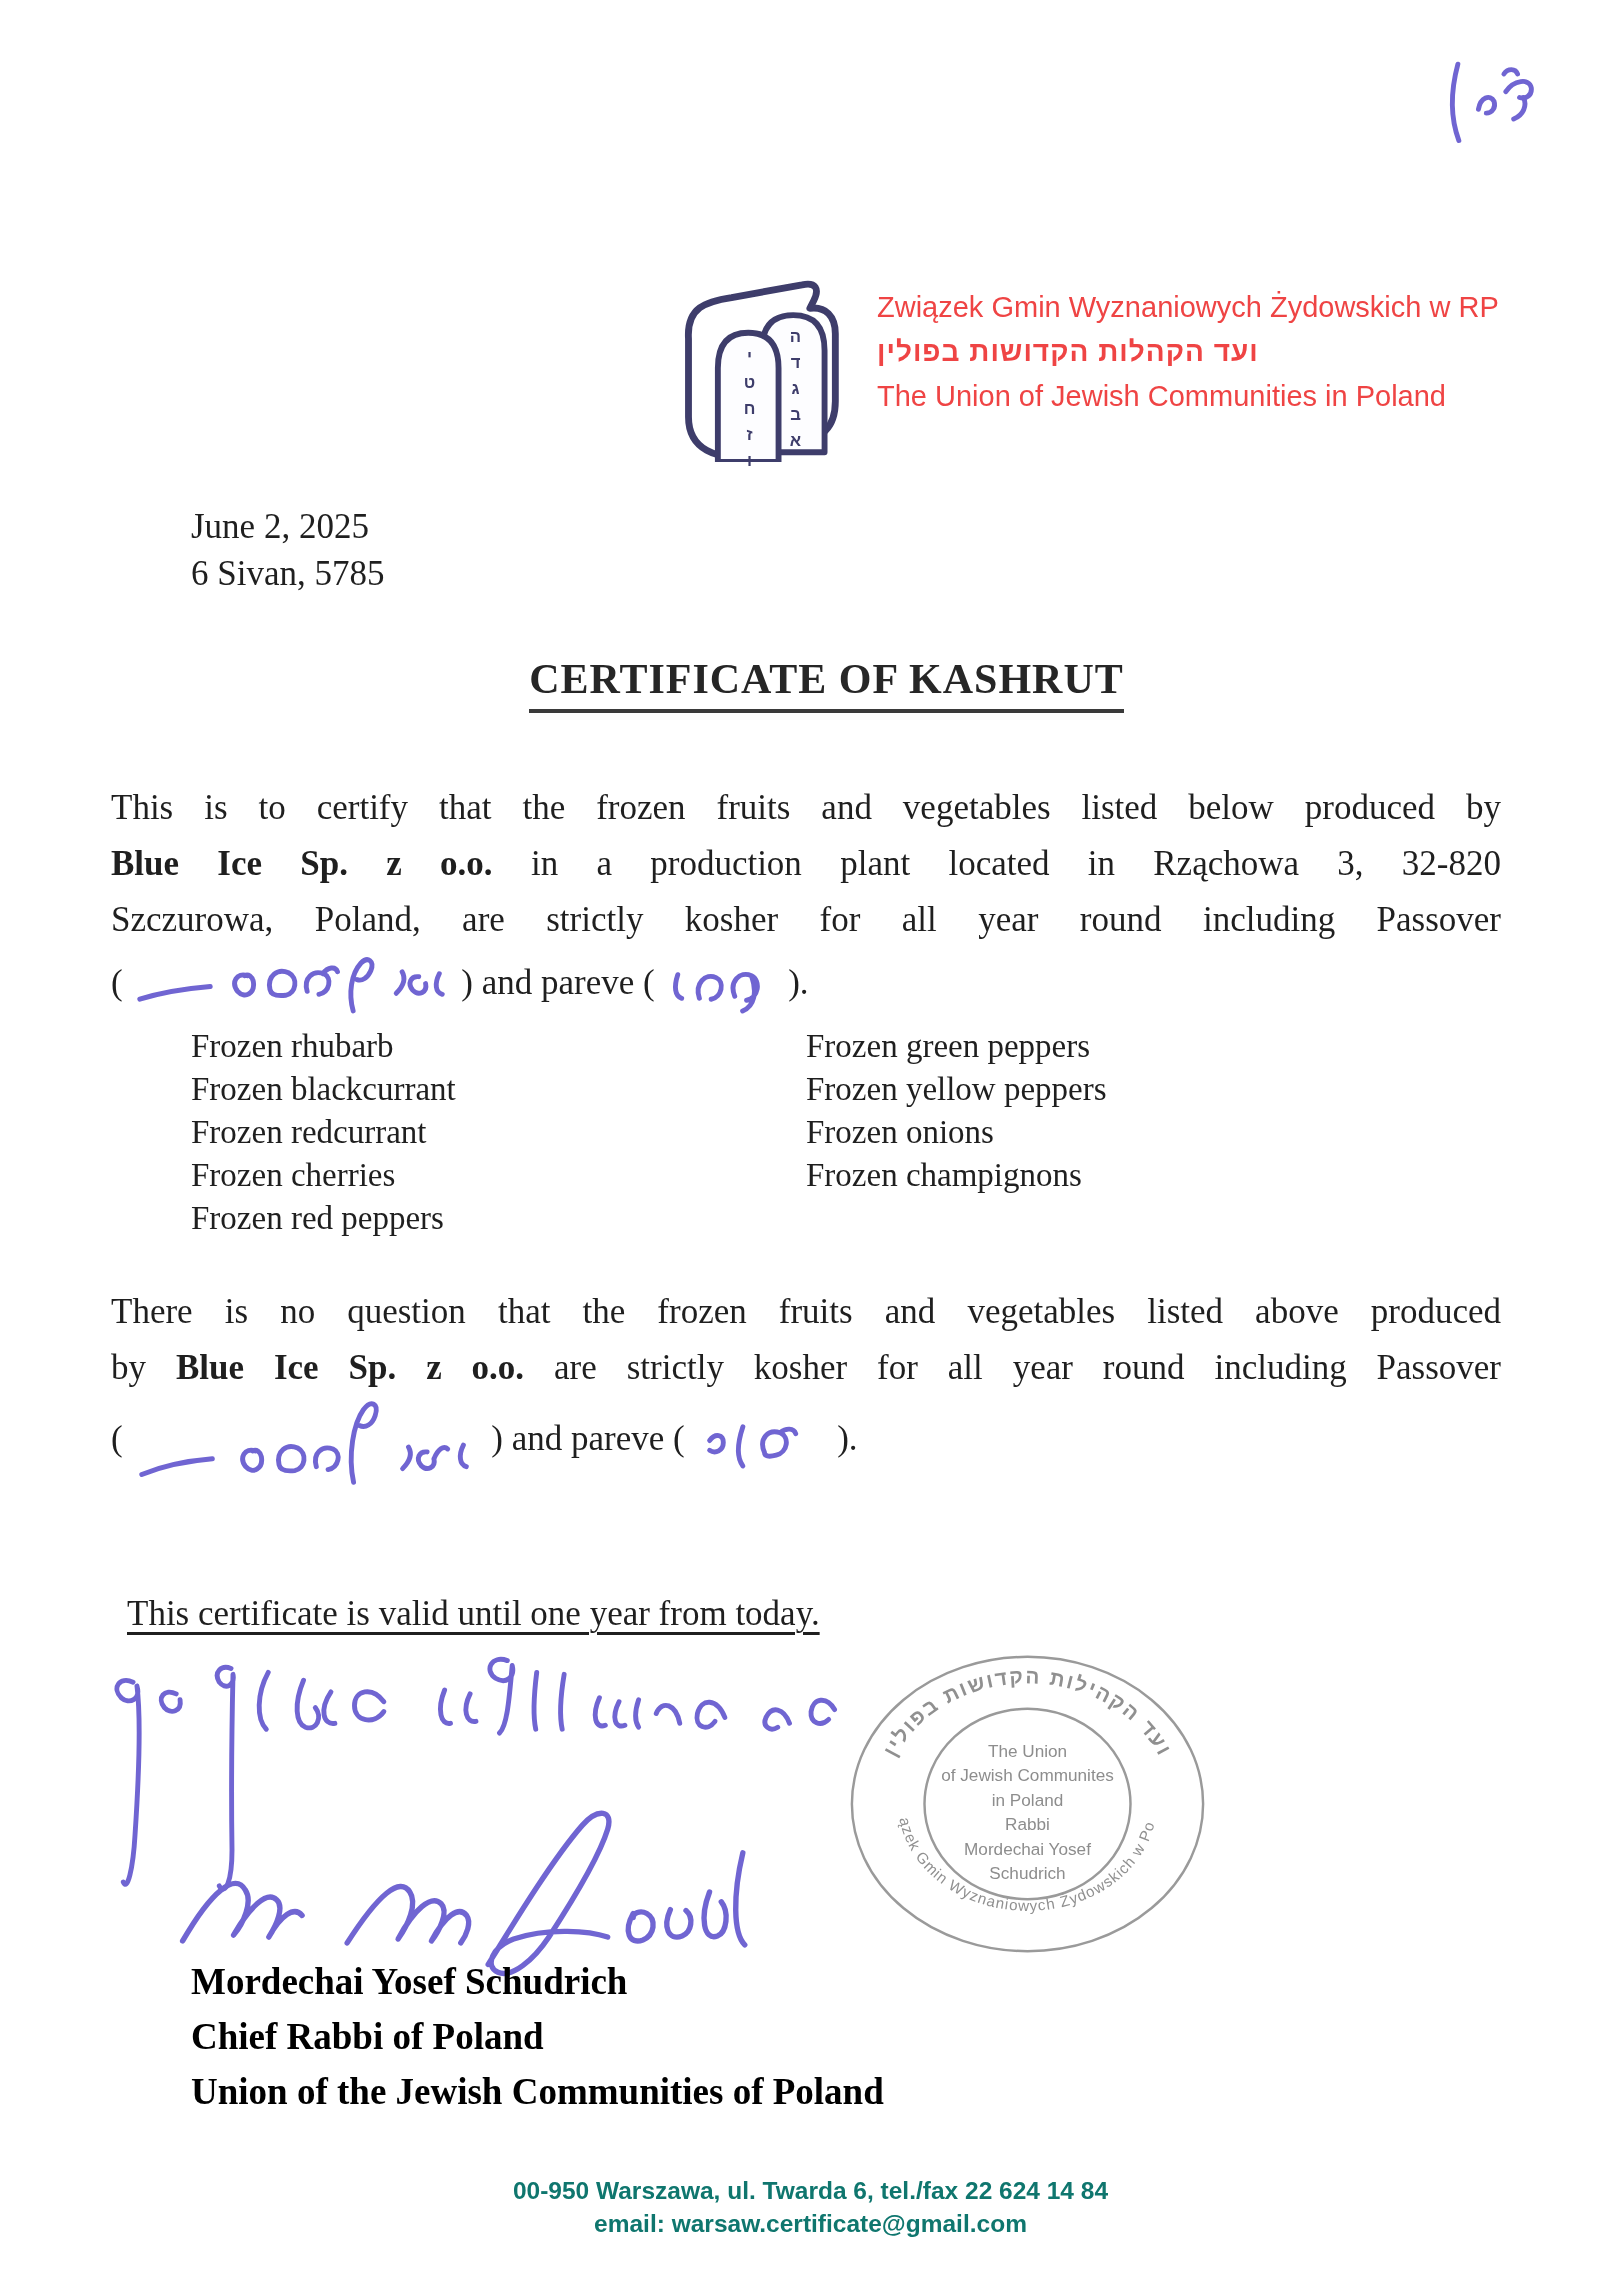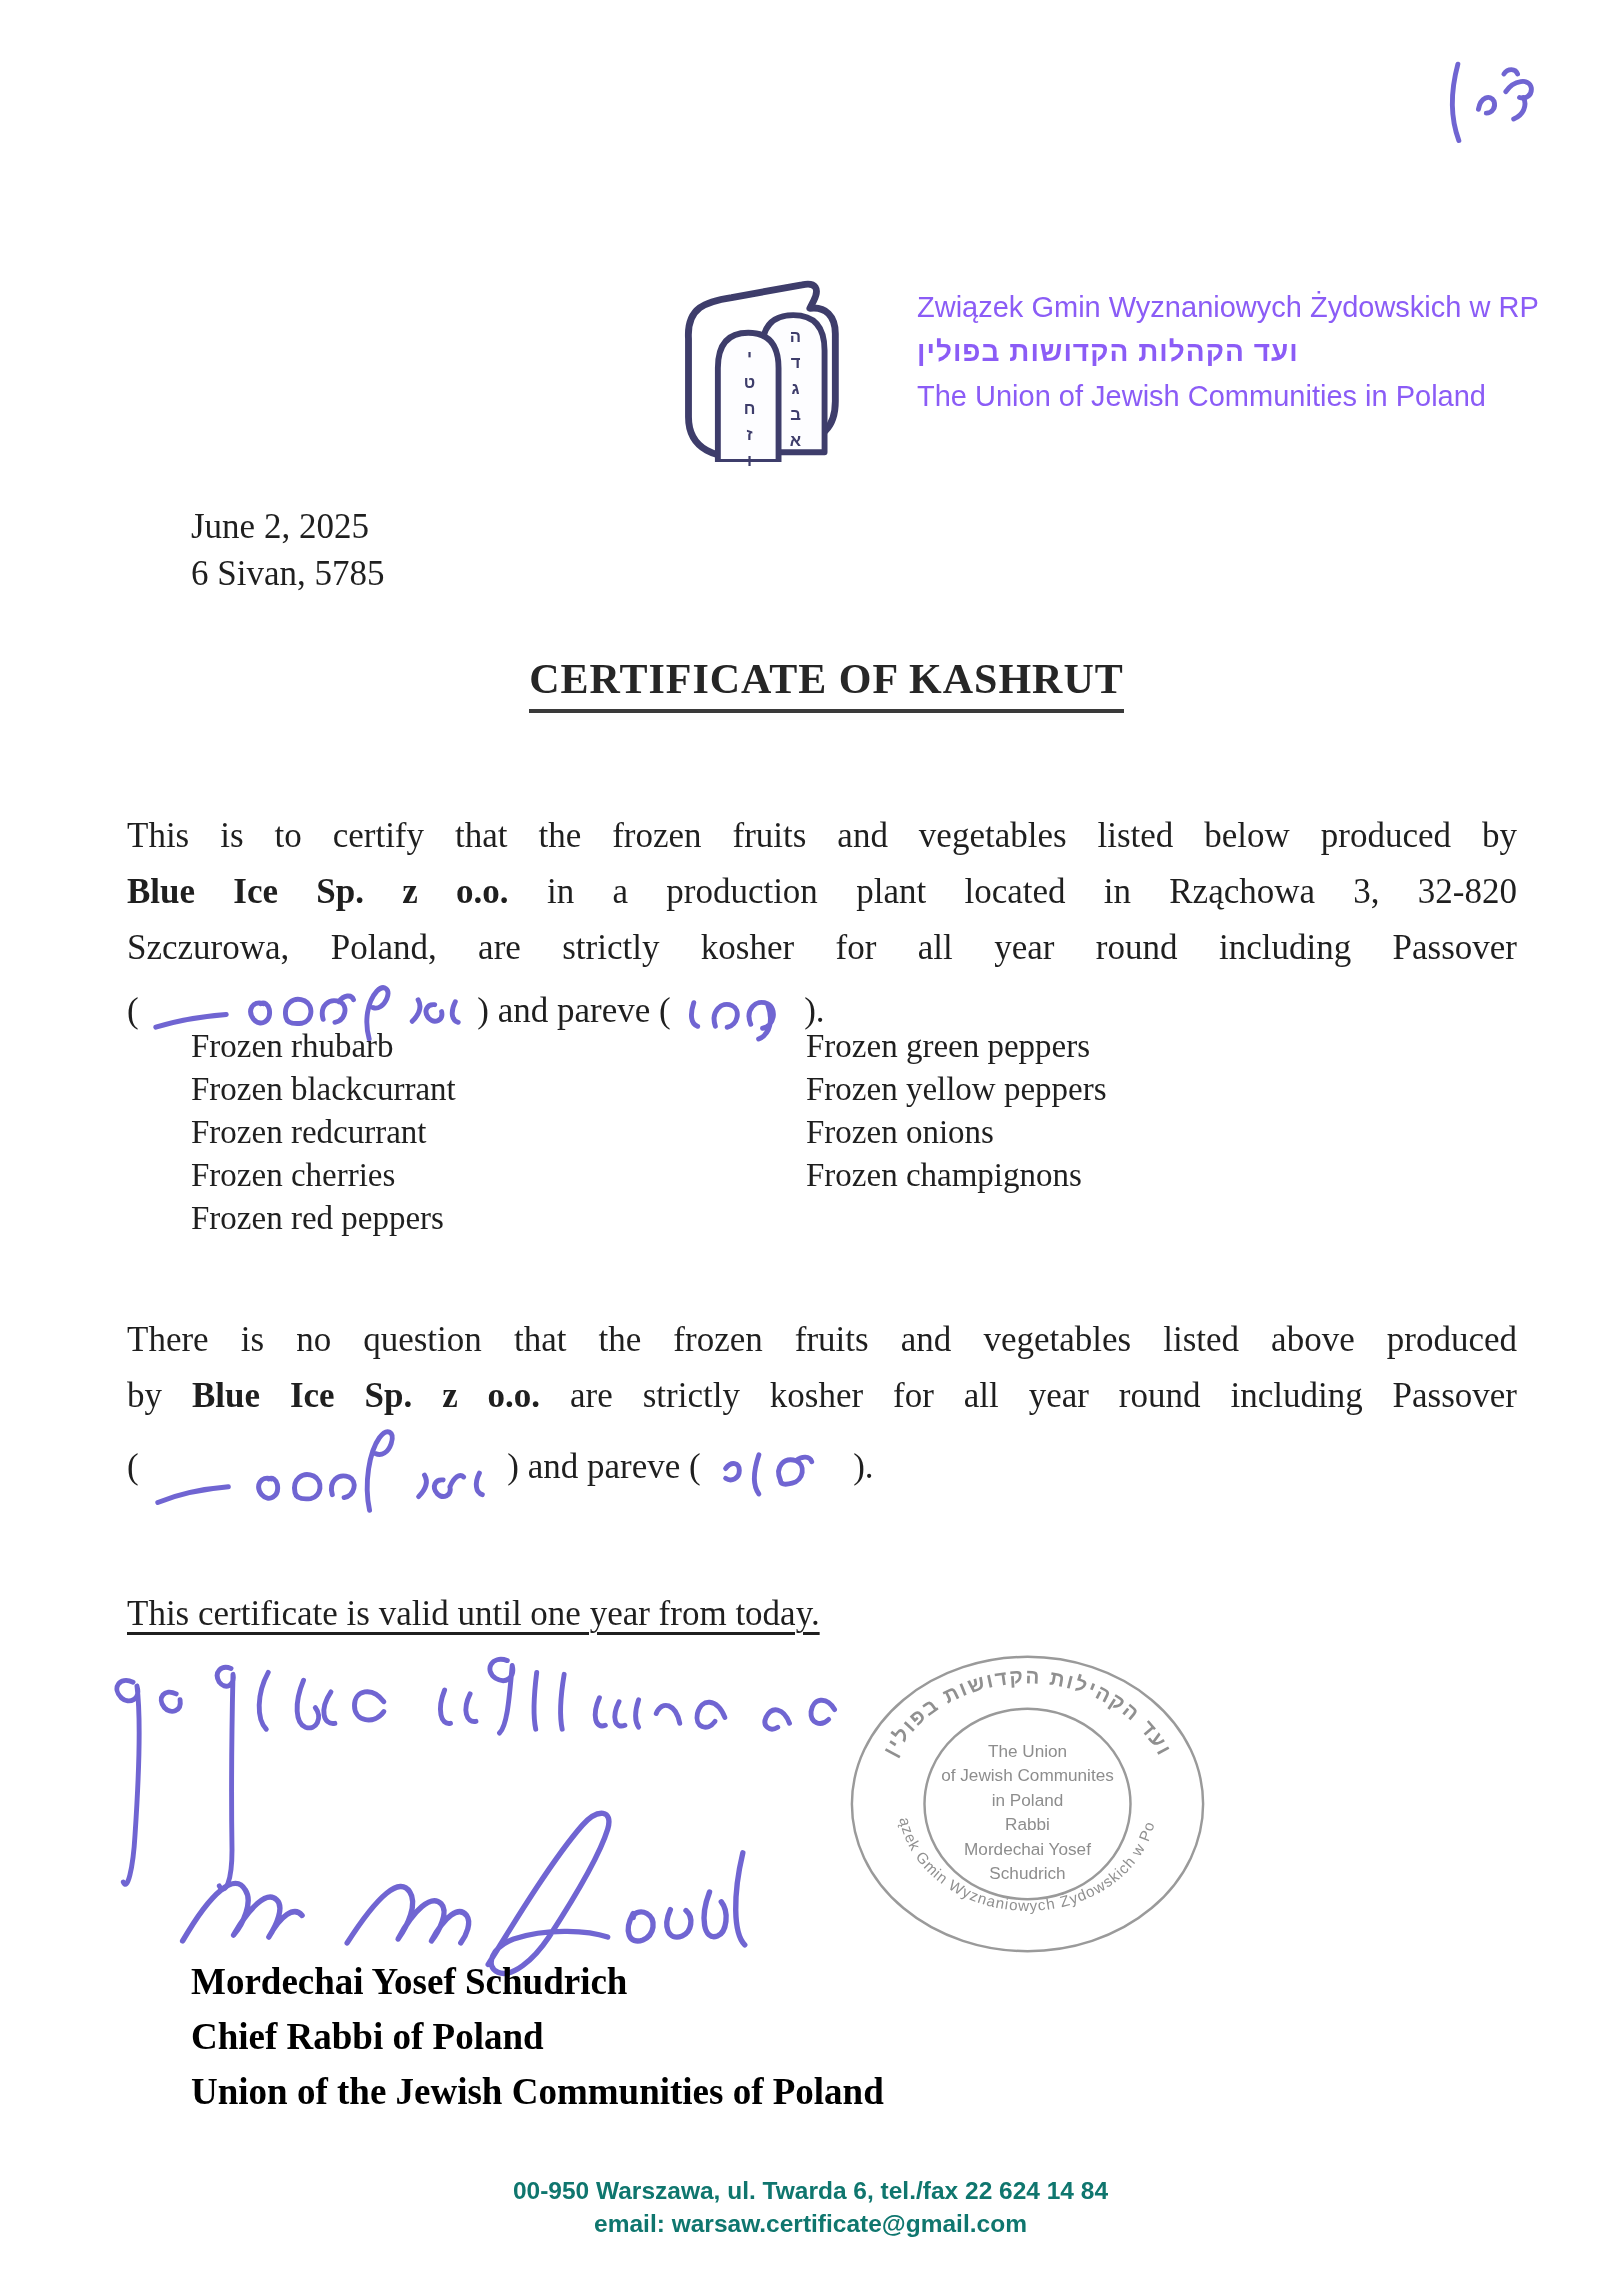--- a/index.html
+++ b/index.html
@@ -17,35 +17,35 @@
   .tablet-letters{
     position:absolute;
     writing-mode:vertical-rl;text-orientation:upright;
     font-family:"Liberation Sans", sans-serif;
     font-weight:bold;color:#3e3d6b;font-size:16.7px;letter-spacing:6.9px;
   }
   .tablet-letters.right{left:120px;top:51px;}
   .tablet-letters.left{left:74px;top:71px;}
   .header-text{
     position:absolute;left:877px;top:290px;width:627px;
-    color:#8b5cf6;font-family:"Liberation Sans", sans-serif;margin-left:40px;
+    color:#ef4444;font-family:"Liberation Sans", sans-serif;
   }
   .header-line-pl{font-size:29px;line-height:35px;}
   .header-line-he{font-size:28px;line-height:53px;font-weight:bold;direction:rtl;text-align:left;letter-spacing:1px;}
   .header-line-en{font-size:29px;line-height:37px;}
   
   .date-block{position:absolute;left:191px;top:503px;font-size:35px;line-height:47px;}
   
   .title-row{position:absolute;left:0;top:655px;width:1621px;text-align:center;padding-left:16px;}
   .doc-title{
     display:inline-block;font-size:42px;font-weight:bold;letter-spacing:1px;
     border-bottom:4.9px solid #3a3a3a;padding-bottom:5.9px;color:#262626;
   }
   
-  .para{position:absolute;left:127px;width:1390px;font-size:35px;margin-top:28px;}
+  .para{position:absolute;left:111px;width:1390px;font-size:35px;}
   .para .jline{text-align:justify;text-align-last:justify;line-height:56px;height:56px;white-space:nowrap;}
   .para .lline{text-align:left;line-height:69px;white-space:nowrap;}
   .bold{font-weight:bold;}
   .para1{top:780px;}
   .para2{top:1284px;}
   .inline-script{vertical-align:middle;margin:0 7.8px;}
   .inline-script.tall{margin-bottom:-13.7px;}
   
   .products-col{position:absolute;top:1025px;font-size:33px;line-height:43px;}
   .products-col.colL{left:191px;}

